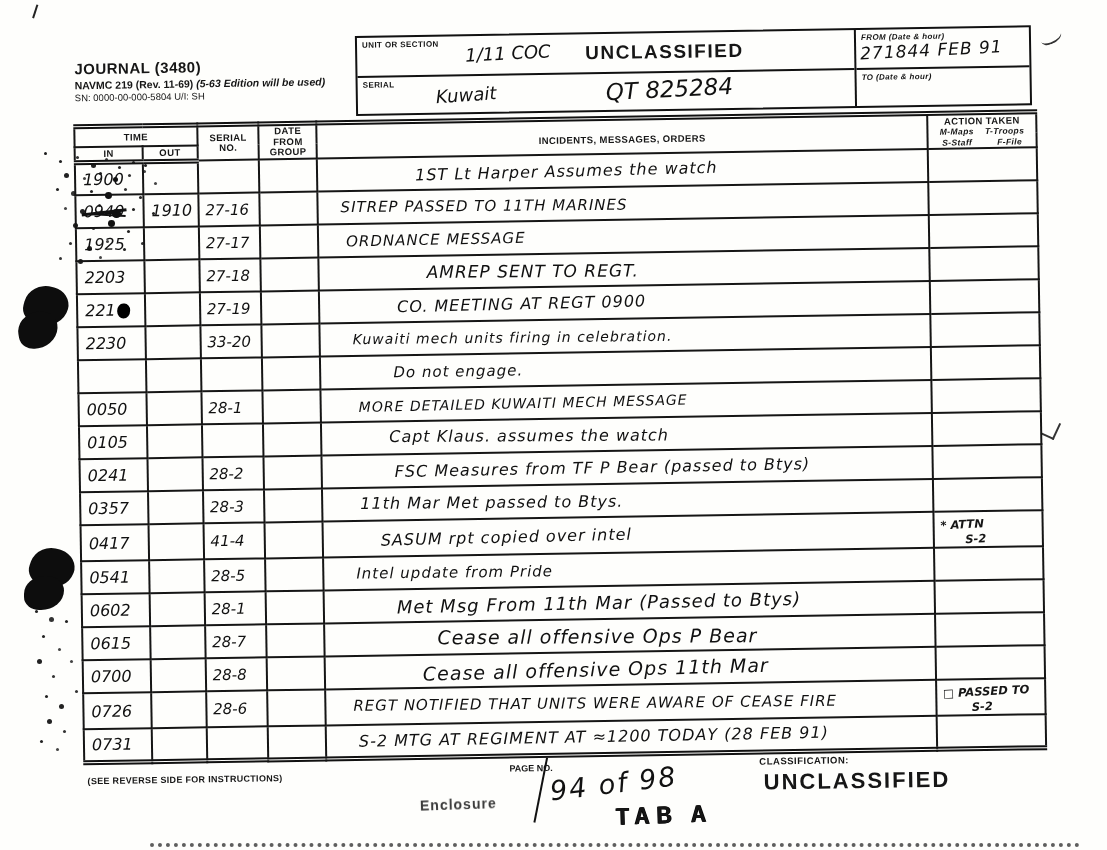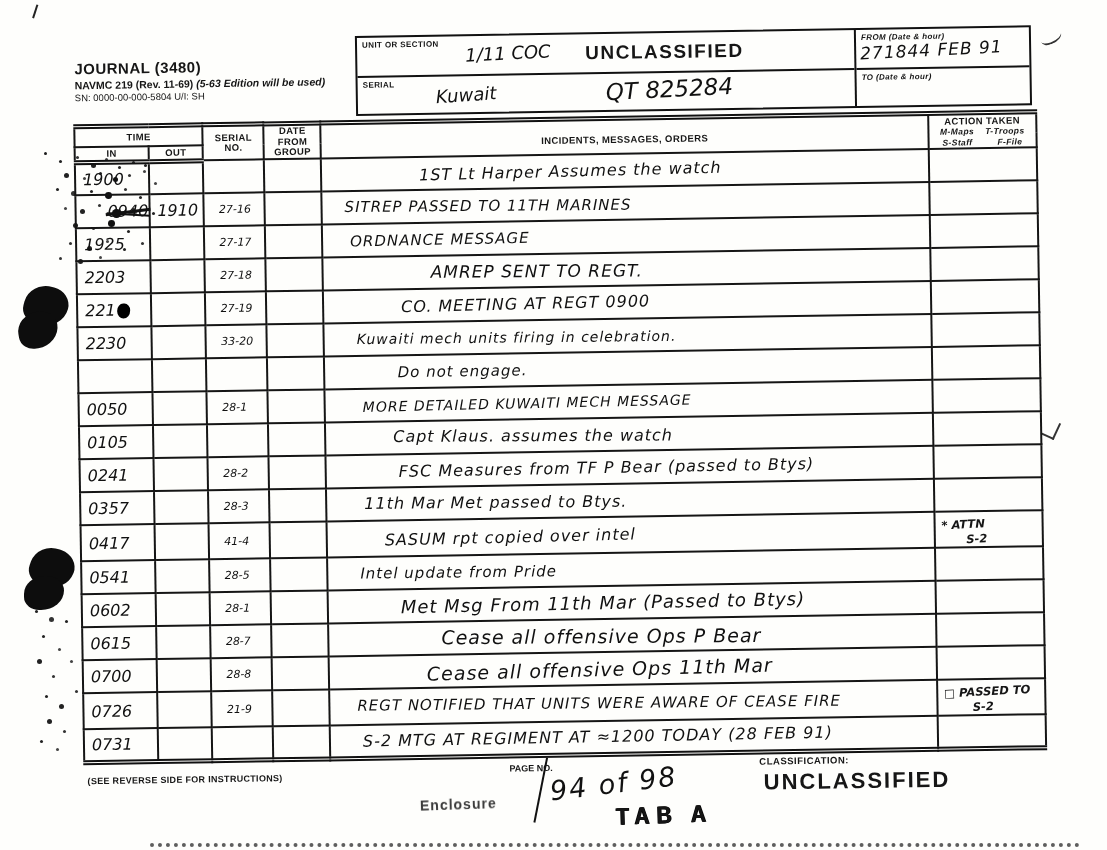--- a/index.html
+++ b/index.html
@@ -63,25 +63,25 @@
         border:2px solid #111;border-top:5px double #111;border-bottom:5px double #111;}
   .jtable th,.jtable td{border:2px solid #151515;padding:0;box-sizing:border-box;}
   .jtable thead th{font-size:9.5px;font-weight:bold;letter-spacing:.4px;text-align:center;vertical-align:middle;}
   .jtable thead tr.h2 th{border-bottom:5px double #111;}
   th.th-incidents{vertical-align:top;padding-top:4px;}
   th.th-action .at-title{font-size:9.5px;font-weight:bold;}
   th.th-action .at-sub{font-size:8.5px;font-style:italic;font-weight:bold;white-space:pre;line-height:1.25;text-align:center;}
   .pre{white-space:pre-line;line-height:1.1;}
   .jtable tbody td{height:33px;vertical-align:middle;}
   td.c-in,td.c-out{font-size:16px;padding-left:7px;}
-  td.c-serial{font-size:11px;padding-left:14px;}
+  td.c-serial{font-size:15px;padding-left:6px;}
   td.c-text{padding-left:4px;overflow:hidden;white-space:nowrap;}
   td.c-action{font-size:10.5px;vertical-align:top;}
   .hw-line{display:inline-block;letter-spacing:1px;}
-  .struck{position:relative;display:inline-block;margin-left:24px;}
+  .struck{position:relative;display:inline-block;}
   .struck::after{content:"";position:absolute;left:-2px;right:-2px;top:45%;height:3px;background:#111;transform:rotate(-6deg);}
   .struck::before{content:"";position:absolute;left:-1px;right:-1px;top:60%;height:2px;background:#111;transform:rotate(4deg);}
   .inkblot{display:inline-block;width:13px;height:15px;background:#000;border-radius:50% 45% 55% 50%;vertical-align:middle;margin-left:1px;}
   .action-note{font-family:"DejaVu Sans", sans-serif;font-style:italic;font-weight:bold;font-size:11.5px;
                white-space:pre;line-height:1.3;padding:4px 0 0 6px;display:block;transform:rotate(-2deg);}
 
   
   .foot-instr{position:absolute;left:24px;top:748px;font-size:9px;font-weight:bold;letter-spacing:.3px;}
   .foot-pageno{position:absolute;left:446px;top:742px;font-size:9px;font-weight:bold;}
   .pg-slash{position:absolute;left:476px;top:736px;width:2px;height:66px;background:#111;transform:rotate(12deg);}
@@ -301,21 +301,21 @@
             <td class="c-in hw">0700</td>
             <td class="c-out hw"></td>
             <td class="c-serial hw">28-8</td>
             <td class="c-dtg"></td>
             <td class="c-text"><span class="hw hw-line" style="margin-left: 93px; font-size: 19px; transform: rotate(-0.6deg);">Cease all offensive Ops    11th Mar</span></td>
             <td class="c-action"></td>
           </tr>
           <tr>
             <td class="c-in hw">0726</td>
             <td class="c-out hw"></td>
-            <td class="c-serial hw">21-9</td>
+            <td class="c-serial hw">28-6</td>
             <td class="c-dtg"></td>
             <td class="c-text"><span class="hw hw-line" style="margin-left: 23px; font-size: 15px; transform: rotate(0.3deg);">REGT NOTIFIED THAT UNITS WERE AWARE OF CEASE FIRE</span></td>
             <td class="c-action">
               <span class="action-note">□ PASSED TO
        S-2</span>
             </td>
           </tr>
           <tr>
             <td class="c-in hw">0731</td>
             <td class="c-out hw"></td>

